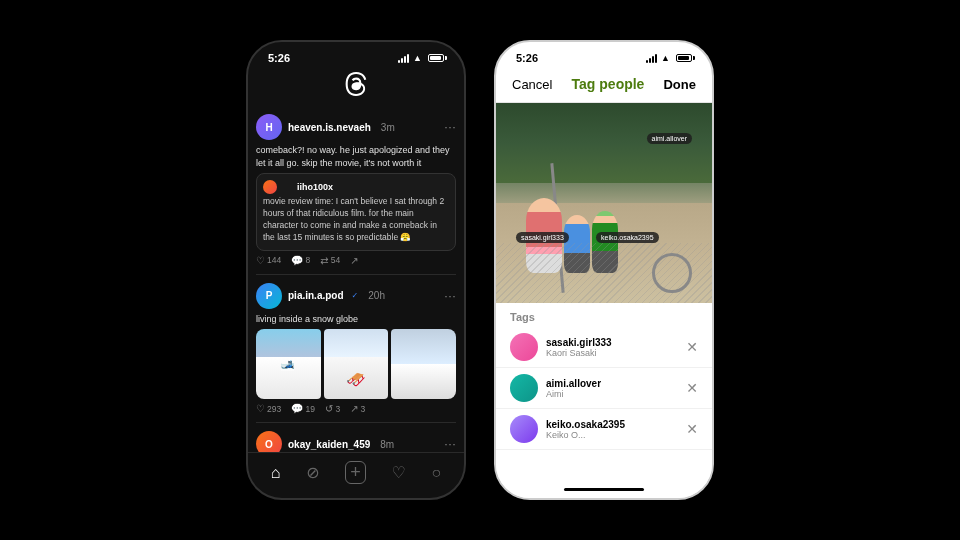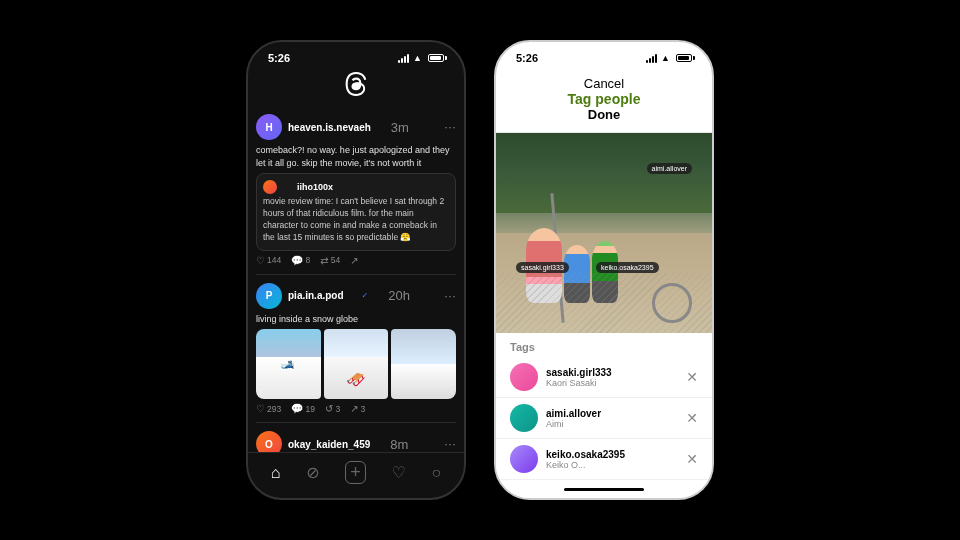--- a/index.html
+++ b/index.html
@@ -117,33 +117,33 @@
       color: #fff;
       font-weight: bold;
     }
     .avatar.purple { background: linear-gradient(135deg, #8B5CF6, #6366f1); }
     .avatar.blue { background: linear-gradient(135deg, #3b82f6, #06b6d4); }
     .avatar.orange { background: linear-gradient(135deg, #f97316, #ef4444); }
     .post-meta {
       flex: 1;
       display: flex;
       align-items: center;
-      gap: 18px;
+      gap: 8px;
     }
     .post-username {
       font-size: 10px;
       font-weight: 600;
       color: #fff;
     }
     .verified-badge {
       color: #3b82f6;
       font-size: 8px;
     }
     .post-time {
-      font-size: 13px;
+      font-size: 10px;
       color: #888;
       margin-left: 2px;
     }
     .post-dots {
       font-size: 12px;
       color: #888;
     }
     .post-text {
       font-size: 9px;
       color: #e0e0e0;
@@ -243,21 +243,20 @@
     .nav-icon.active { color: #fff; }
     .nav-icon.inactive { color: #666; }
     
     
     .tag-header {
       display: flex;
       justify-content: space-between;
       align-items: center;
       padding: 8px 16px 10px;
       border-bottom: 0.5px solid #e5e5e5;
-      flex-direction: column;
     }
     .tag-cancel {
       font-size: 13px;
       color: #000;
     }
     .tag-title {
       font-size: 14px;
       font-weight: 700;
       color: #4d7c0f;
     }

